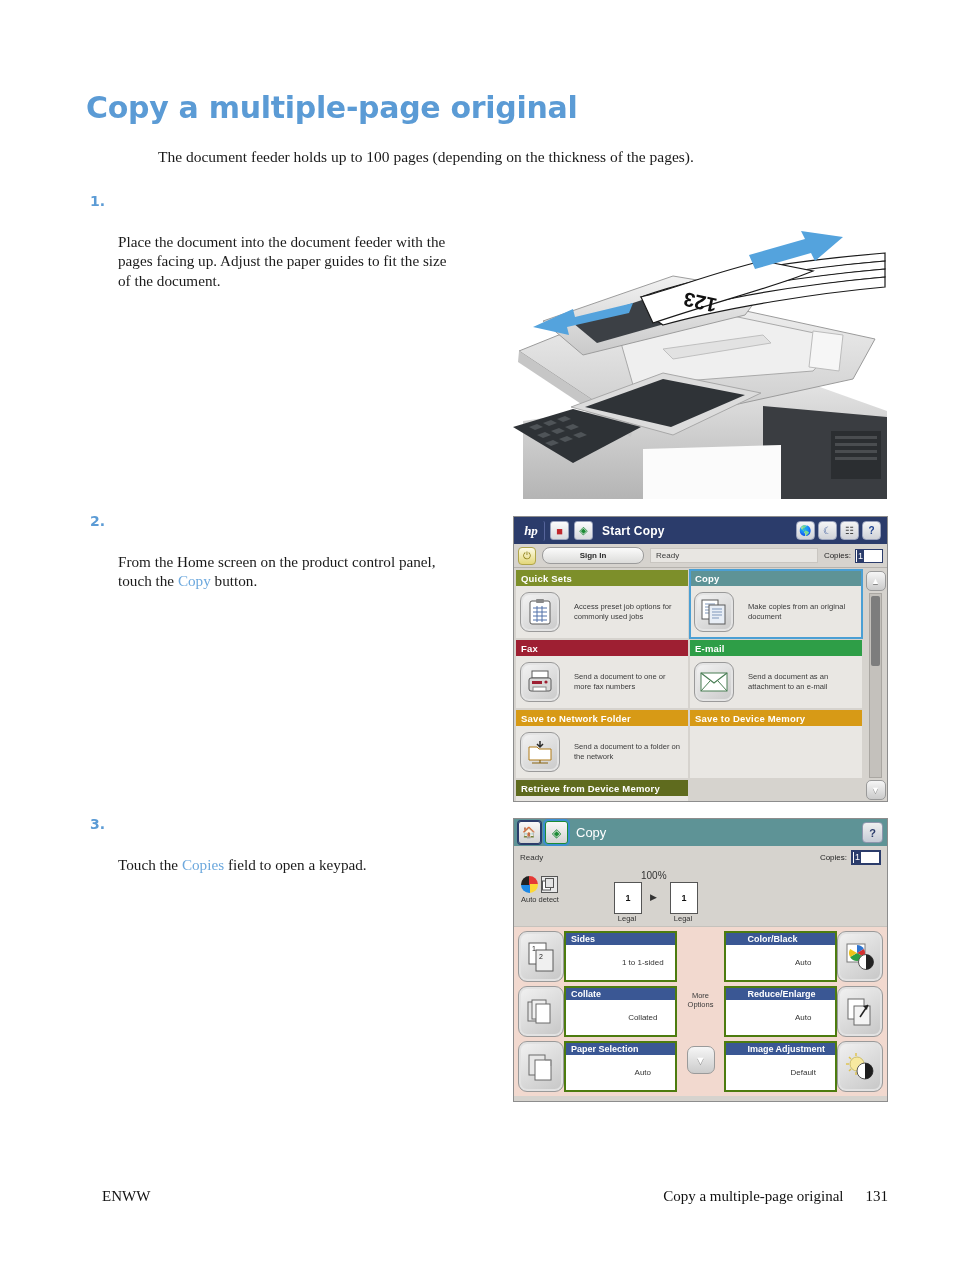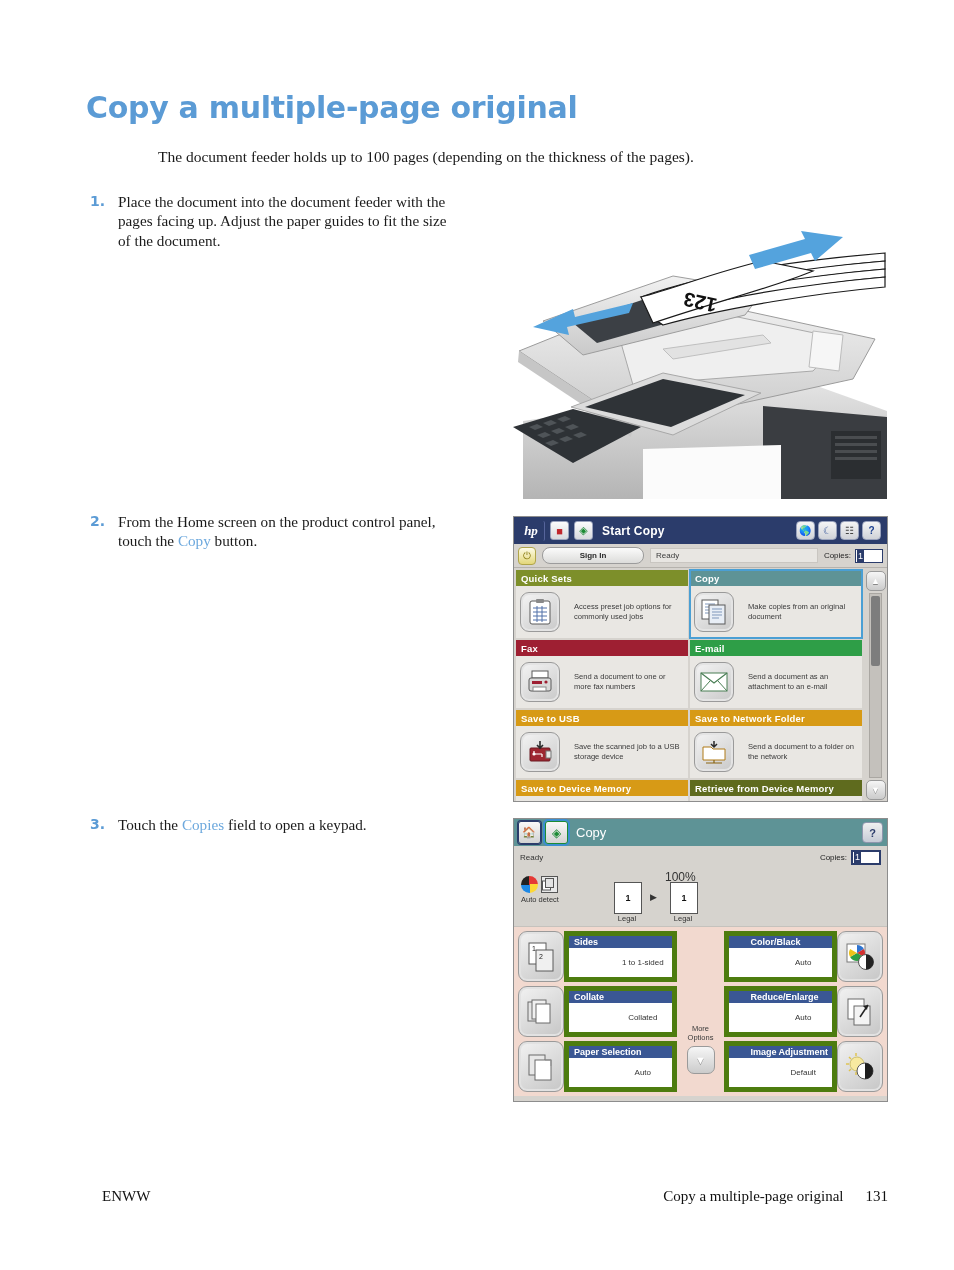--- a/index.html
+++ b/index.html
@@ -45,20 +45,21 @@
     font-family: "DejaVu Sans", sans-serif;
     font-weight: bold;
     font-size: 14px;
     padding-top: 1px;
   }
   .step-body {
     font-family: "Liberation Serif", serif;
     font-size: 15.2px;
     line-height: 1.28;
     color: #1a1a1a;
+    margin-top: 40px;
   }
   .ui-ref { color: #6ca8dd; }
 
   #step1 { left: 90px; top: 192px; width: 370px; }
   #step2 { left: 90px; top: 512px; width: 380px; }
   #step3 { left: 90px; top: 815px; width: 380px; }
 
   
   .footer {
     position: absolute;
@@ -330,50 +331,51 @@
   }
   .ad-label { font-size: 7.5px; color: #333; margin-top: 2px; }
   .pg-thumb {
     position: absolute; top: 14px;
     width: 26px; height: 30px;
     background: #fff; border: 1px solid #555;
     display:flex; align-items:center; justify-content:center;
     font-size: 9px; font-weight: bold; color: #111;
   }
   .pg-cap { position: absolute; font-size: 7.5px; color: #333; top: 46px; width:26px; text-align:center;}
-  .pct { position:absolute; top: 2px; font-size: 12px; color:#333;margin-left:24px; }
+  .pct { position:absolute; top: 2px; font-size: 10px; color:#333; }
   .arrow-r { position:absolute; top: 24px; font-size: 9px; color:#333; }
 
   .copy-options {
     background: #f2d9cf;
     padding: 4px;
     display: flex;
     gap: 2px;
     height: 169px;
     box-sizing: border-box;
   }
   .opt-col { display: flex; flex-direction: column; gap: 4px; width: 163px; }
   .opt-mid {
     width: 45px; display: flex; flex-direction: column;
     align-items: center; justify-content: flex-end;
     padding-bottom: 18px;
+    gap: 33px;
   }
   .more-opt-label { font-size: 7.5px; color:#3a3a3a; text-align:center; line-height:1.2; margin-bottom: 4px;}
   .opt {
     display: flex; height: 51px;
   }
   .opt-icon {
     width: 44px; flex: 0 0 44px;
     border-radius: 9px;
     border: 1px solid #9a9a9a;
     background: linear-gradient(145deg,#f2f2f2,#c6c6c6);
     display:flex;align-items:center;justify-content:center;
     box-shadow: inset 0 0 0 2px #e2e2e2;
   }
-  .opt-main { flex:1; display:flex; flex-direction: column; background: #fff; border: 5px solid #4d7c0f; box-sizing: border-box;}
+  .opt-main { flex:1; display:flex; flex-direction: column; background: #fff; border: 2px solid #4d7c0f; box-sizing: border-box;}
   .opt-head {
     background: #3a5794; color:#fff;
     font-size: 9px; font-weight: bold;
     padding: 1px 0 1px 5px;
   }
   .opt-val {
     flex:1; display:flex; align-items:center; justify-content:center;
     font-size: 8px; color:#333;padding-left:45px;
   }
   .opt.rev { flex-direction: row-reverse; }
@@ -578,35 +580,20 @@
               <svg width="28" height="20" viewBox="0 0 28 20">
                   <rect x="1" y="1" width="26" height="18" fill="#fff" stroke="#4a7f55"></rect>
                   <path d="M1 1 L14 11 L27 1" fill="none" stroke="#4a7f55" stroke-width="1.2"></path>
                   <path d="M1 19 L10 9 M27 19 L18 9" stroke="#4a7f55" stroke-width="1"></path>
                 </svg>
             </div>
             <div class="tile-desc">Send a document as an attachment to an e-mail</div>
           </div>
         </div>
 
-        <div class="tile">
-          <div class="tile-head" style="background:#d79a16">Save to USB</div>
-          <div class="tile-body">
-            <div class="tile-icon">
-              <svg width="26" height="24" viewBox="0 0 26 24">
-                  <rect x="3" y="8" width="20" height="13" rx="1" fill="#9e2630" stroke="#6b1a22"></rect>
-                  <rect x="19" y="11" width="5" height="7" fill="#e8e8e8" stroke="#777"></rect>
-                  <path d="M13 1 L13 7 M10 5 L13 8 L16 5" stroke="#2a2a2a" stroke-width="1.6" fill="none"></path>
-                  <path d="M7 14 h8 M7 14 l0 -3 M15 14 l0 3" stroke="#fff" stroke-width="1.2" fill="none"></path>
-                  <circle cx="7" cy="14" r="1.6" fill="#fff"></circle>
-                </svg>
-            </div>
-            <div class="tile-desc">Save the scanned job to a USB storage device</div>
-          </div>
-        </div>
 
         <div class="tile">
           <div class="tile-head" style="background:#d79a16">Save to Network Folder</div>
           <div class="tile-body">
             <div class="tile-icon">
               <svg width="26" height="24" viewBox="0 0 26 24">
                   <path d="M2 7 h8 l2 2 h12 v11 h-22 z" fill="#fff" stroke="#b07b17"></path>
                   <path d="M13 1 L13 6 M10 4 L13 7 L16 4" stroke="#2a2a2a" stroke-width="1.5" fill="none"></path>
                   <path d="M13 20 v3 M5 23 h16" stroke="#8a6410" stroke-width="1.2" fill="none"></path>
                 </svg>

